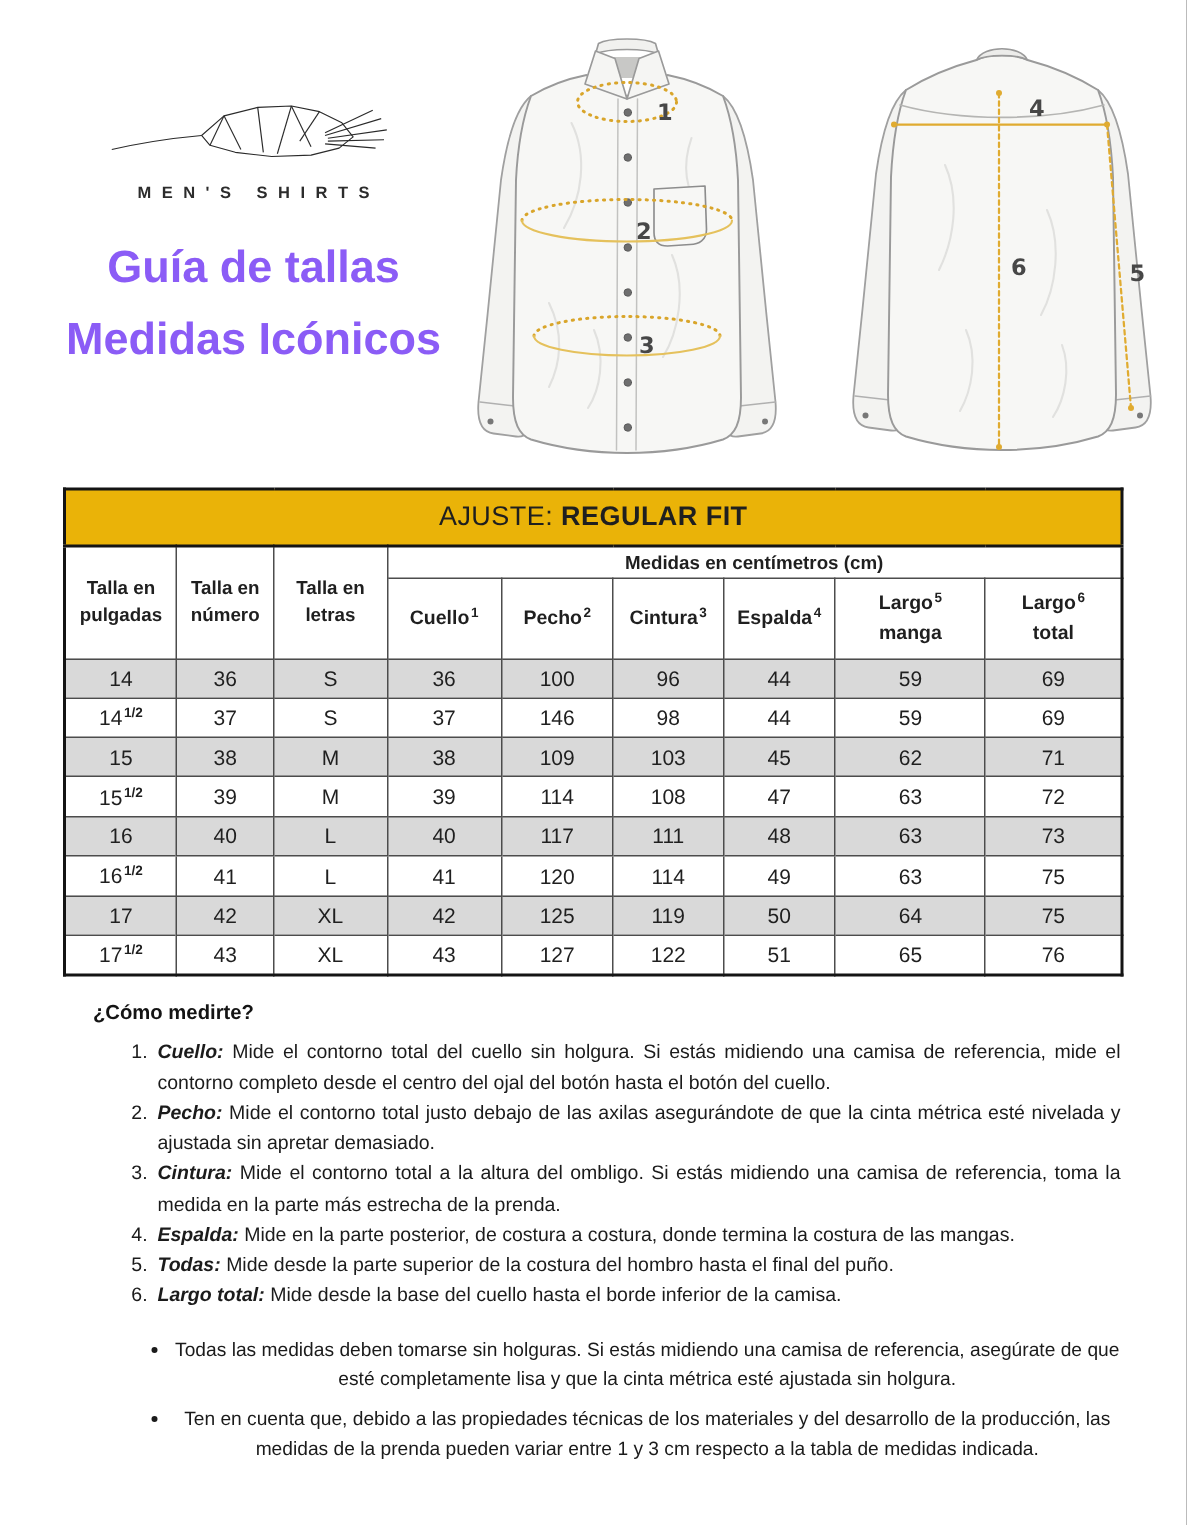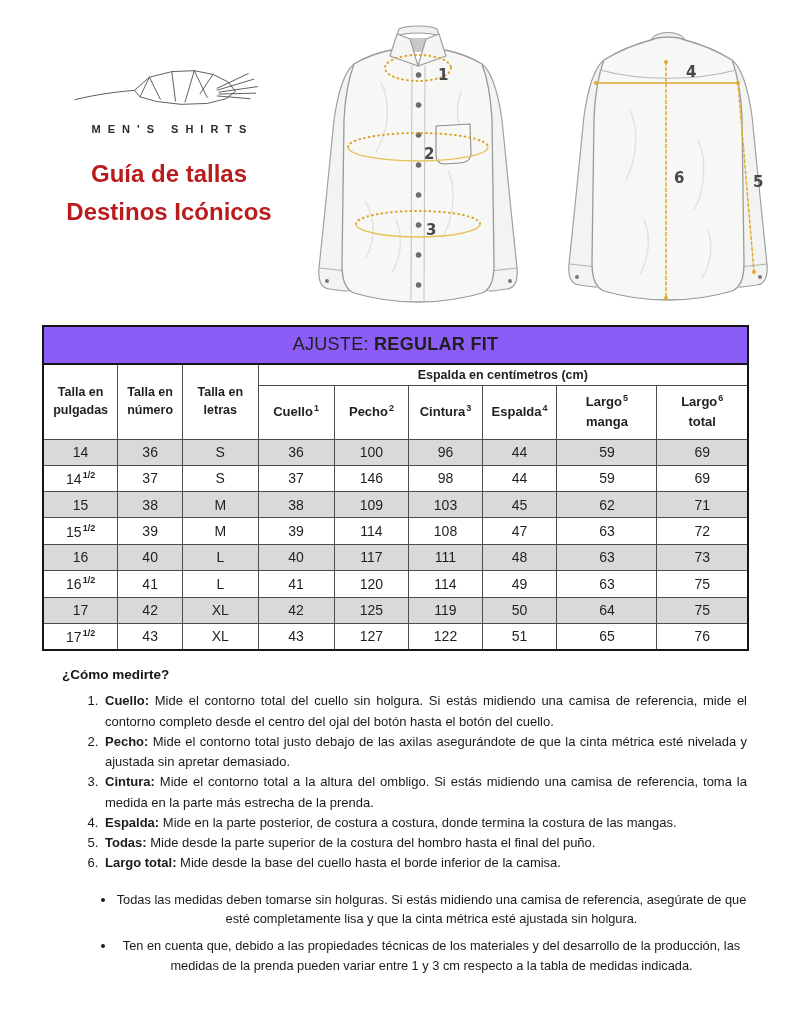--- a/index.html
+++ b/index.html
@@ -7,45 +7,45 @@
   body { font-family:"Liberation Sans", sans-serif; color:#1f1f1f; }
   .page { width:791px; height:1024px; background:#ffffff; margin:0 auto; position:relative; overflow:hidden; }
 
   
   .header { position:relative; height:322px; }
   .brand { position:absolute; left:38px; top:66px; width:262px; text-align:center; }
   .bird { display:block; margin:0 auto -4px auto; }
   .wordmark { font-size:36px; font-weight:700; letter-spacing:7px; color:#1c1c1c; line-height:1.1; white-space:nowrap; padding-left:7px; }
   .wordmark sup { font-size:10px; font-weight:400; margin-left:-6px; }
   .tagline { font-size:11px; font-weight:600; letter-spacing:7px; color:#2c2c2c; margin-top:3px; padding-left:7px; }
-  .page-title { font-size:24px; font-weight:700; color:#b91c1c; line-height:1.6; margin-top:20px; }
+  .page-title { font-size:30px; font-weight:700; color:#8b5cf6; line-height:1.6; margin-top:20px; }
   .shirt-front { position:absolute; left:296px; top:20px; }
   .shirt-back  { position:absolute; left:548px; top:20px; }
   .ann-num { font:700 15px "DejaVu Sans", sans-serif; fill:#474747; }
 
   
   table.size-table { width:707px; margin:3px 0 0 42px; border-collapse:collapse; border:2px solid #141414; table-layout:fixed; }
   .size-table th, .size-table td { border:1px solid #4c4c4c; text-align:center; vertical-align:middle; }
-  .title-row th { background:#8b5cf6; font-size:18px; font-weight:400; padding:7px 0 8px 0; border-bottom:2px solid #141414; letter-spacing:.3px; }
+  .title-row th { background:#eab308; font-size:18px; font-weight:400; padding:7px 0 8px 0; border-bottom:2px solid #141414; letter-spacing:.3px; }
   .title-bold { font-weight:700; }
   .group-th { font-weight:700; font-size:12.5px; padding:3px 0; }
   .static-th { font-weight:700; font-size:12.5px; line-height:1.4; padding:4px 2px; }
   .measure-th { font-weight:700; font-size:13px; line-height:1.55; padding:6px 2px; }
   .measure-th sup, .size-table td sup { font-size:9px; font-weight:700; vertical-align:super; margin-left:1px; }
   .size-table td { font-size:14px; padding:4.5px 0; background:#ffffff; }
   .size-table tr.gray td { background:#d9d9d9; }
   .size-table .vdash { border-left-style:dashed; }
   .size-table tr.hdash td { border-bottom-style:dashed; }
 
   
   .section { margin:16px 44px 0 62px; }
   .section h3 { font-size:13.5px; font-weight:700; margin:0; color:#141414; }
   ol.measure-list { margin:9px 0 0 0; padding-left:40px; }
   ol.measure-list li { font-size:13px; line-height:1.56; text-align:justify; padding-left:3px; color:#1b1b1b; }
-  ol.measure-list b { font-weight:700; }
+  ol.measure-list b { font-weight:700;font-style:italic; }
   ul.notes-list { margin:11px 0 0 0; padding-left:54px;text-align:center; }
   ul.notes-list li { font-size:12.8px; line-height:1.55; margin-bottom:7px; color:#1b1b1b; }
 </style>
 </head>
 <body>
 
 <div class="page">
 
   <div class="header">
 
@@ -63,21 +63,21 @@
           <path d="M156,24 L190,8"></path>
           <path d="M156,26 L196,14"></path>
           <path d="M158,28 L200,22"></path>
           <path d="M158,30 L198,29"></path>
           <path d="M156,32 L192,35"></path>
         </g>
       </svg>
       <div class="tagline">MEN'S SHIRTS</div>
       <div class="page-title">
         <div>Guía de tallas</div>
-        <div>Destinos Icónicos</div>
+        <div>Medidas Icónicos</div>
       </div>
     </div>
 
     <svg class="shirt-front" width="245" height="292" viewBox="0 0 245 292">
       <g stroke-linejoin="round" stroke-linecap="round">
 
         <path d="M58,44 C48,52 42,72 38,100 C34,142 28,200 23,248 C22,260 25,268 33,269 L48,271 C55,272 59,266 60,257 C62,220 65,170 69,128 C70,100 72,70 78,50 Z" fill="#f3f3f1" stroke="#a0a0a0" stroke-width="1.2"></path>
         <path d="M186,44 C196,52 202,72 206,100 C210,142 216,200 221,248 C222,260 219,268 211,269 L196,271 C189,272 185,266 184,257 C182,220 179,170 175,128 C174,100 172,70 166,50 Z" fill="#f3f3f1" stroke="#a0a0a0" stroke-width="1.2"></path>
         <path d="M24,248 L59,252 M221,248 L185,252" fill="none" stroke="#b0b0b0" stroke-width="1"></path>
         <circle cx="31" cy="261" r="2" fill="#777"></circle>
@@ -185,21 +185,21 @@
             <div>pulgadas</div>
           </th>
           <th class="static-th vdash" rowspan="2">
             <div>Talla en</div>
             <div>número</div>
           </th>
           <th class="static-th" rowspan="2">
             <div>Talla en</div>
             <div>letras</div>
           </th>
-          <th class="group-th" colspan="6">Espalda en centímetros (cm)</th>
+          <th class="group-th" colspan="6">Medidas en centímetros (cm)</th>
         </tr>
       <tr>
           <th class="measure-th">
             <div>Cuello<sup>1</sup></div>
           </th>
           <th class="measure-th vdash">
             <div>Pecho<sup>2</sup></div>
           </th>
           <th class="measure-th">
             <div>Cintura<sup>3</sup></div>

